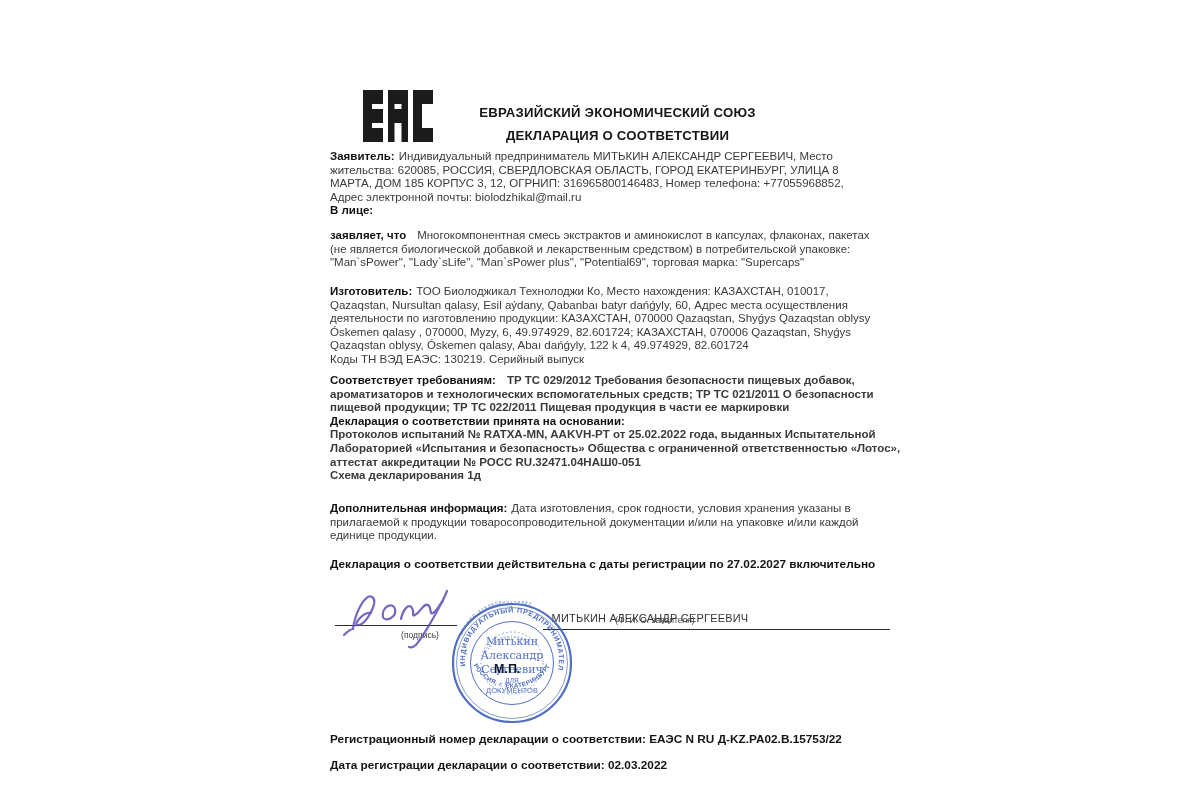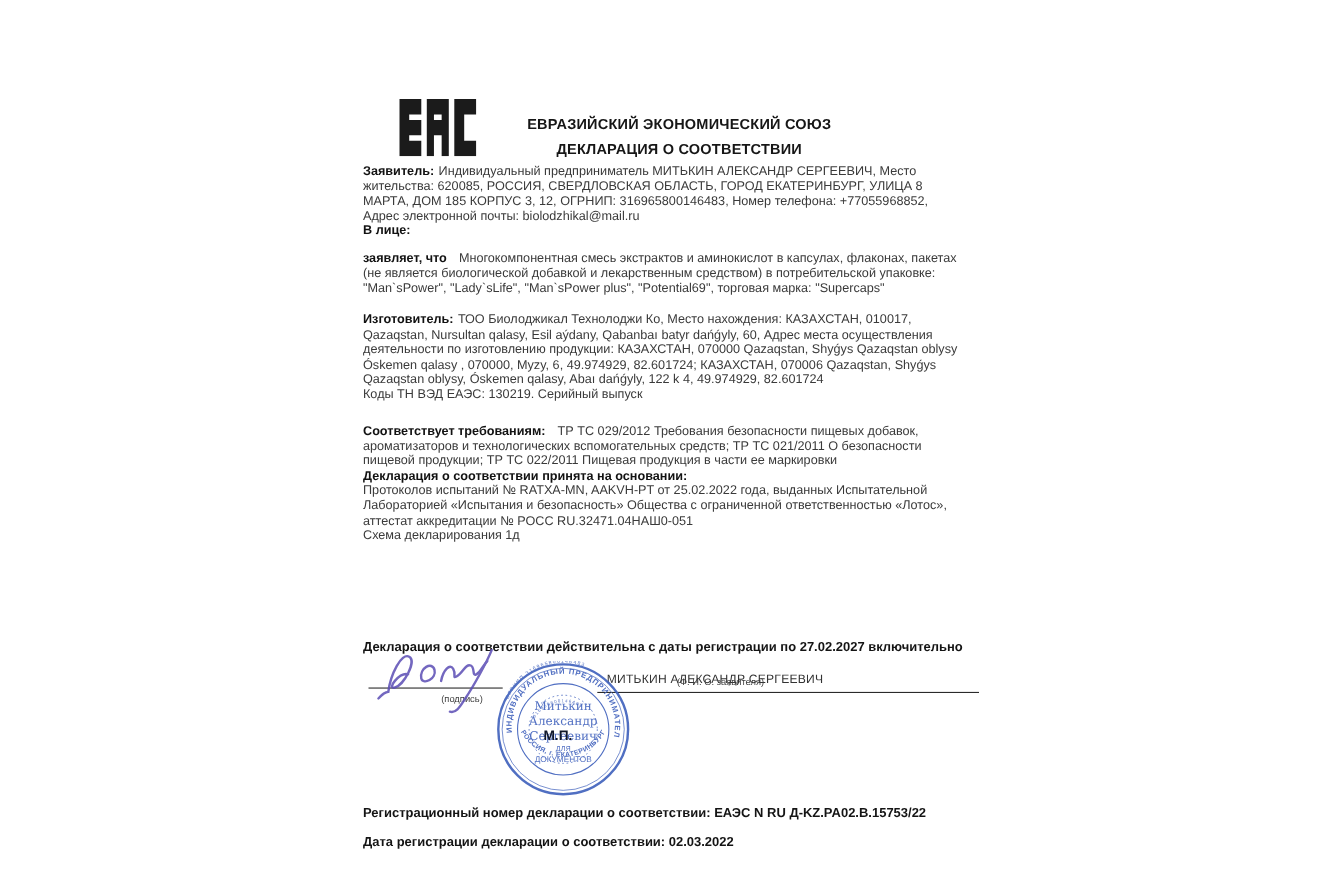--- a/index.html
+++ b/index.html
@@ -55,33 +55,38 @@
 
   <div class="blk" style="top:285px;">
       <p class="para"><b>Изготовитель:</b><span>ТОО Биолоджикал Технолоджи Ко, Место нахождения: КАЗАХСТАН, 010017,
 Qazaqstan, Nursultan qalasy, Esil aýdany, Qabanbaı batyr dańǵyly, 60, Адрес места осуществления
 деятельности по изготовлению продукции: КАЗАХСТАН, 070000 Qazaqstan, Shyǵys Qazaqstan oblysy
 Óskemen qalasy , 070000, Myzy, 6, 49.974929, 82.601724; КАЗАХСТАН, 070006 Qazaqstan, Shyǵys
 Qazaqstan oblysy, Óskemen qalasy, Abaı dańǵyly, 122 k 4, 49.974929, 82.601724
 Коды ТН ВЭД ЕАЭС: 130219. Серийный выпуск</span></p>
     </div>
 
-  <div class="blk" style="top:386px;">
+  <div class="blk" style="top:374px;font-weight:bold;">
       <p class="para"><b class="g2">Соответствует требованиям:</b><span>ТР ТС 029/2012 Требования безопасности пищевых добавок,
 ароматизаторов и технологических вспомогательных средств; ТР ТС 021/2011 О безопасности
 пищевой продукции; ТР ТС 022/2011 Пищевая продукция в части ее маркировки</span></p>
       <p class="para"><b>Декларация о соответствии принята на основании:</b></p>
       <p class="para"><span>Протоколов испытаний № RATXA-MN, AAKVH-PT от 25.02.2022 года, выданных Испытательной
 Лабораторией «Испытания и безопасность» Общества с ограниченной ответственностью «Лотос»,
 аттестат аккредитации № РОСС RU.32471.04НАШ0-051
 Схема декларирования 1д</span></p>
     </div>
 
+  <div class="blk" style="top:502px;">
+      <p class="para"><b>Дополнительная информация:</b><span>Дата изготовления, срок годности, условия хранения указаны в
+прилагаемой к продукции товаросопроводительной документации и/или на упаковке и/или каждой
+единице продукции.</span></p>
+    </div>
 
-  <div class="blk" style="top:581px;">
+  <div class="blk" style="top:557px;">
       <p class="boldline">Декларация о соответствии  действительна с даты регистрации по 27.02.2027 включительно</p>
     </div>
 
   <div class="rule" style="left:335px;top:625px;width:122px;"></div>
   <div class="rule" style="left:543px;top:629px;width:347px;"></div>
   <div class="caption" style="left:370px;top:630px;width:100px;">(подпись)</div>
   <div id="fio-name">МИТЬКИН АЛЕКСАНДР СЕРГЕЕВИЧ</div>
   <div class="caption" style="left:550px;top:615px;width:210px;">(Ф. И. О. заявителя)</div>
 
   <svg id="signature-svg" width="140" height="90" viewBox="0 0 140 90">

